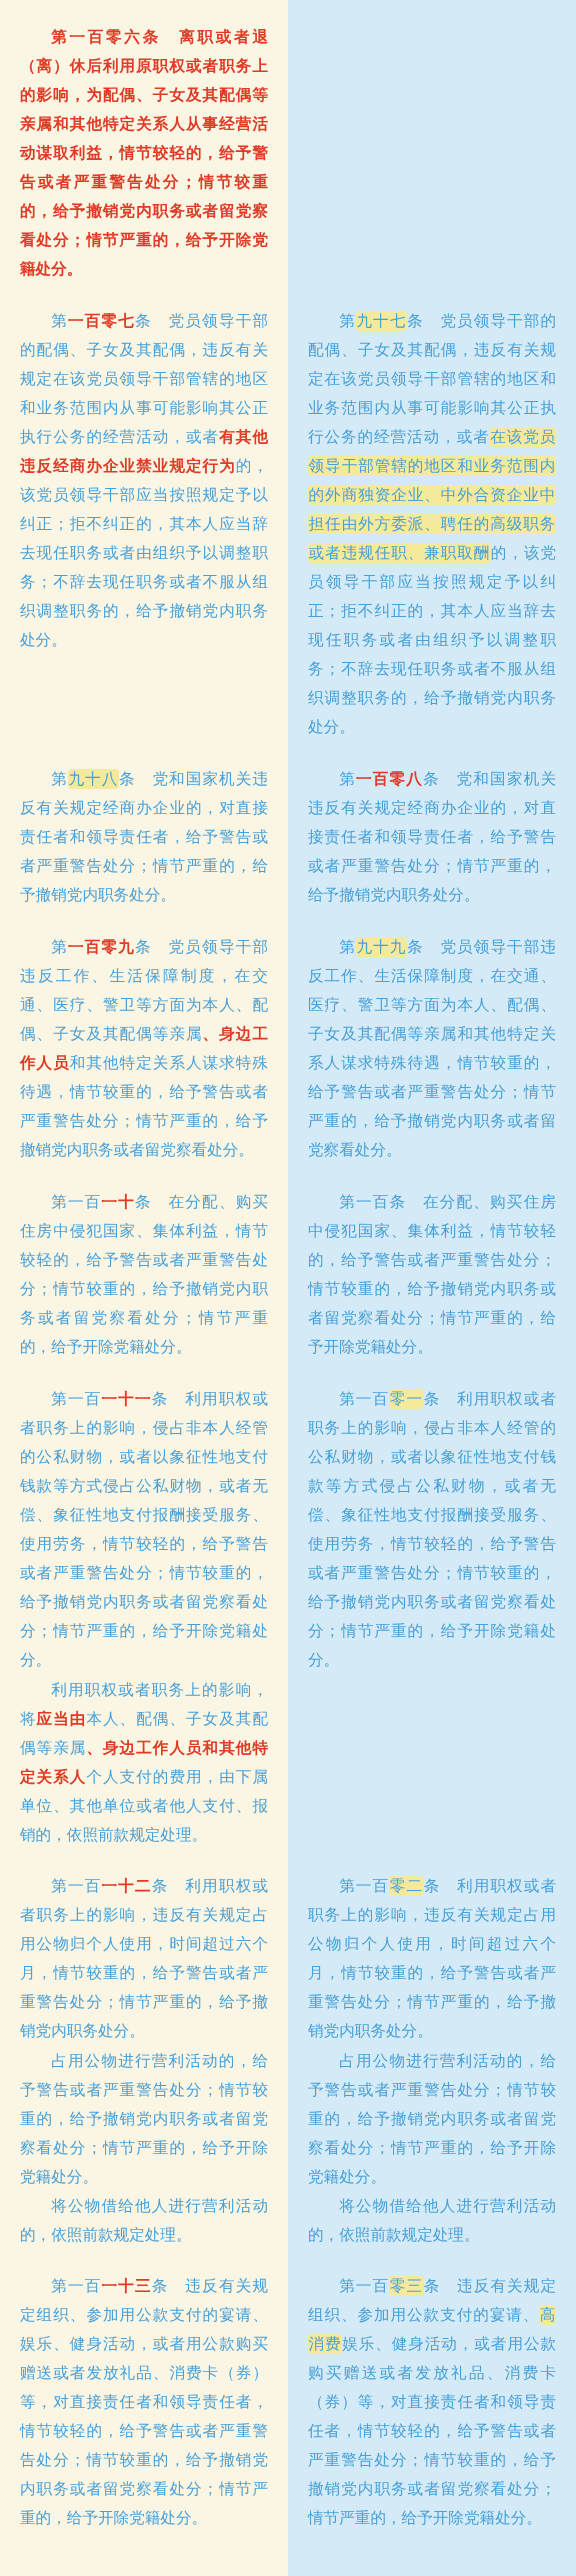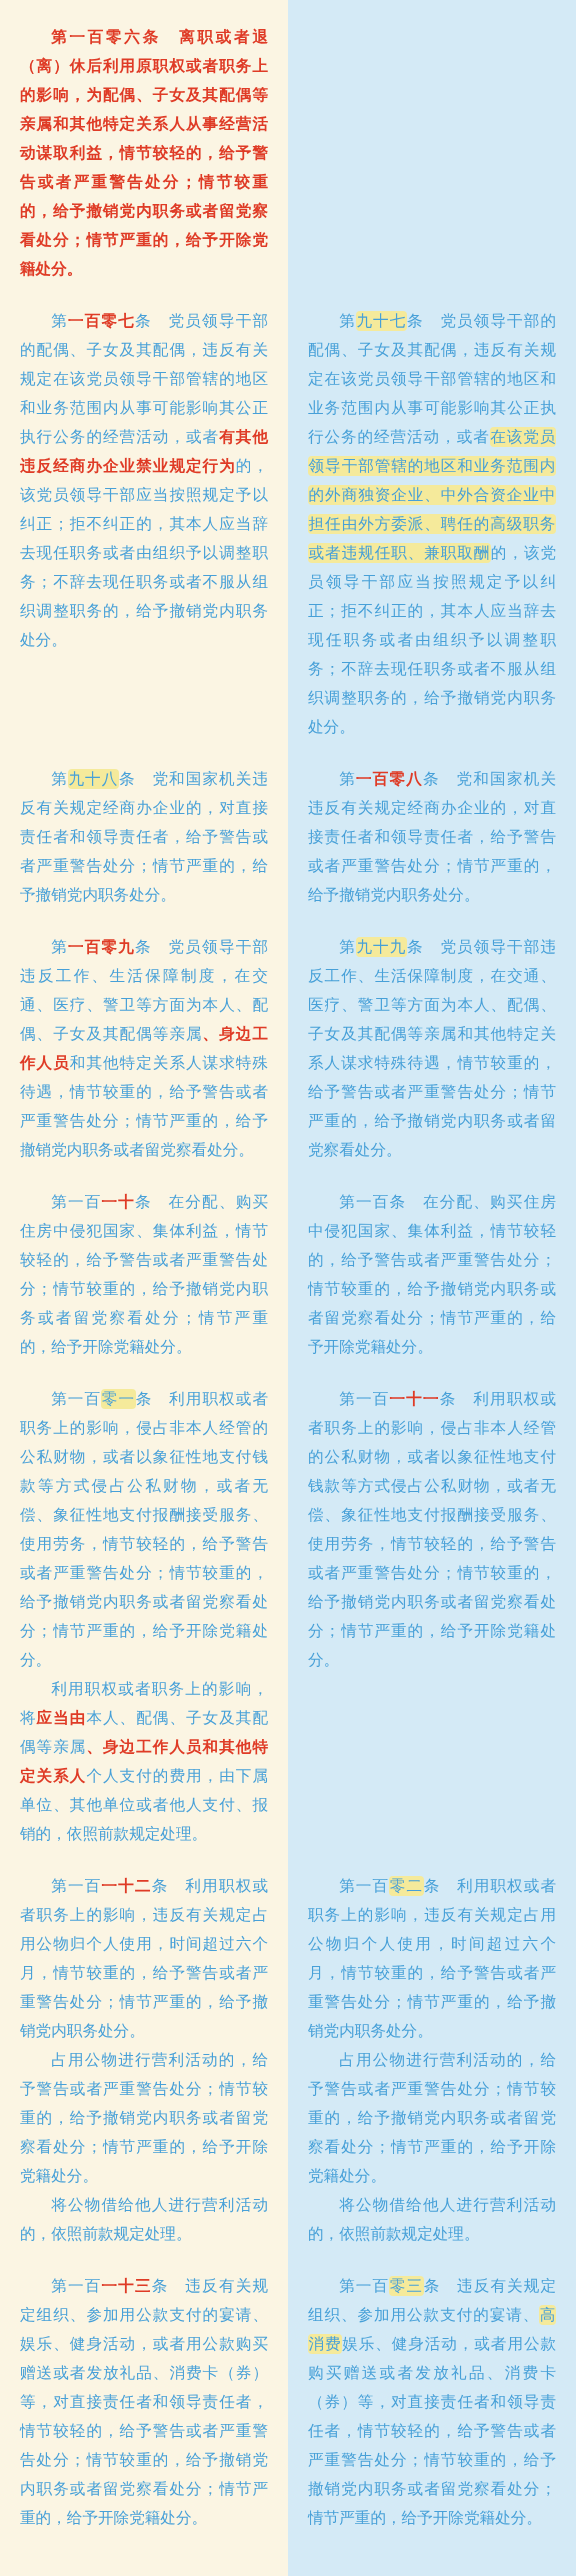--- a/index.html
+++ b/index.html
@@ -7,21 +7,21 @@
   .doc {
     width: 576px;
     min-height: 2576px;
     box-sizing: border-box;
     padding: 23px 0 35px 0;
     background: linear-gradient(to right, var(--left-bg, #FBF5E3) 0 50%, var(--right-bg, #D4EAF6) 50% 100%);
   }
   .row { display: flex; align-items: flex-start; }
   .row-article { margin-top: 23px; }
   .row-article:first-child { margin-top: 0; }
-  .row-cont { margin-top: 0; }
+  .row-cont { margin-top: 0; font-family: Liberation Serif, serif; }
   .cell {
     width: 50%;
     box-sizing: border-box;
     padding: 0 20px;
     flex: 0 0 50%;
   }
   .cell p {
     margin: 0;
     font-size: 15.6px;
     line-height: 29px;
@@ -82,24 +82,24 @@
     <div class="row row-article">
       <div class="cell">
         <p><span class="seg-normal">第一百</span><span class="seg-added">一十</span><span class="seg-normal">条　在分配、购买住房中侵犯国家、集体利益，情节较轻的，给予警告或者严重警告处分；情节较重的，给予撤销党内职务或者留党察看处分；情节严重的，给予开除党籍处分。</span></p>
       </div>
       <div class="cell">
         <p><span class="seg-normal">第一百条　在分配、购买住房中侵犯国家、集体利益，情节较轻的，给予警告或者严重警告处分；情节较重的，给予撤销党内职务或者留党察看处分；情节严重的，给予开除党籍处分。</span></p>
       </div>
     </div>
     <div class="row row-article">
       <div class="cell">
-        <p><span class="seg-normal">第一百</span><span class="seg-removed">零一</span><span class="seg-normal">条　利用职权或者职务上的影响，侵占非本人经管的公私财物，或者以象征性地支付钱款等方式侵占公私财物，或者无偿、象征性地支付报酬接受服务、使用劳务，情节较轻的，给予警告或者严重警告处分；情节较重的，给予撤销党内职务或者留党察看处分；情节严重的，给予开除党籍处分。</span></p>
+        <p><span class="seg-normal">第一百</span><span class="seg-added">一十一</span><span class="seg-normal">条　利用职权或者职务上的影响，侵占非本人经管的公私财物，或者以象征性地支付钱款等方式侵占公私财物，或者无偿、象征性地支付报酬接受服务、使用劳务，情节较轻的，给予警告或者严重警告处分；情节较重的，给予撤销党内职务或者留党察看处分；情节严重的，给予开除党籍处分。</span></p>
       </div>
       <div class="cell">
-        <p><span class="seg-normal">第一百</span><span class="seg-added">一十一</span><span class="seg-normal">条　利用职权或者职务上的影响，侵占非本人经管的公私财物，或者以象征性地支付钱款等方式侵占公私财物，或者无偿、象征性地支付报酬接受服务、使用劳务，情节较轻的，给予警告或者严重警告处分；情节较重的，给予撤销党内职务或者留党察看处分；情节严重的，给予开除党籍处分。</span></p>
+        <p><span class="seg-normal">第一百</span><span class="seg-removed">零一</span><span class="seg-normal">条　利用职权或者职务上的影响，侵占非本人经管的公私财物，或者以象征性地支付钱款等方式侵占公私财物，或者无偿、象征性地支付报酬接受服务、使用劳务，情节较轻的，给予警告或者严重警告处分；情节较重的，给予撤销党内职务或者留党察看处分；情节严重的，给予开除党籍处分。</span></p>
       </div>
     </div>
     <div class="row row-cont">
       <div class="cell">
         <p><span class="seg-normal">利用职权或者职务上的影响，将</span><span class="seg-added">应当由</span><span class="seg-normal">本人、配偶、子女及其配偶等亲属</span><span class="seg-added">、身边工作人员和其他特定关系人</span><span class="seg-normal">个人支付的费用，由下属单位、其他单位或者他人支付、报销的，依照前款规定处理。</span></p>
       </div>
     </div>
     <div class="row row-article">
       <div class="cell">
         <p><span class="seg-normal">第一百</span><span class="seg-added">一十二</span><span class="seg-normal">条　利用职权或者职务上的影响，违反有关规定占用公物归个人使用，时间超过六个月，情节较重的，给予警告或者严重警告处分；情节严重的，给予撤销党内职务处分。</span></p>

